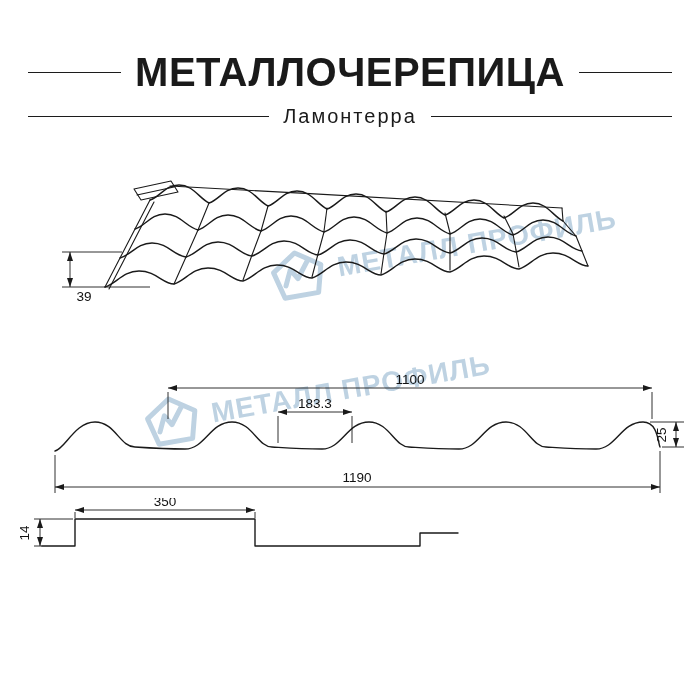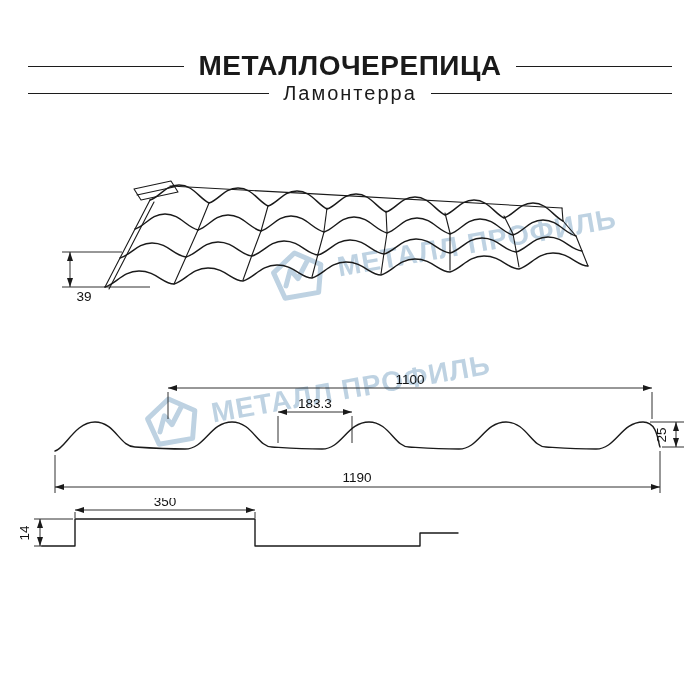--- a/index.html
+++ b/index.html
@@ -2,23 +2,23 @@
 <html><head>
 <meta charset="utf-8">
 <style>
   html,body{margin:0;padding:0}
   body{width:700px;height:700px;background:#ffffff;position:relative;overflow:hidden;
        font-family:"Liberation Sans",sans-serif;color:#1a1a1a}
 
   
   .hdr-row{display:flex;align-items:center;gap:14px;padding:0 28px}
   .title-row{margin-top:50px}
-  .subtitle-row{}
+  .subtitle-row{margin-top:10px}
   .rule{flex:1;height:1px;background:#1c1c1c}
-  .page-title{margin:0;font-size:28px;font-weight:800;letter-spacing:.5px;white-space:nowrap}
+  .page-title{margin:0;font-size:40px;font-weight:800;letter-spacing:.5px;white-space:nowrap}
   .page-subtitle{font-size:20px;font-weight:400;letter-spacing:2px;white-space:nowrap}
 
   
   .wm{position:absolute;display:flex;align-items:center;gap:12px;z-index:1;
       color:#b7cedf;opacity:.9;font-weight:bold;font-size:28px;letter-spacing:1px;
       white-space:nowrap;pointer-events:none}
   .wm-a{left:268px;top:224px;transform:rotate(-10deg)}
   .wm-b{left:142px;top:370px;transform:rotate(-10deg)}
 
   

